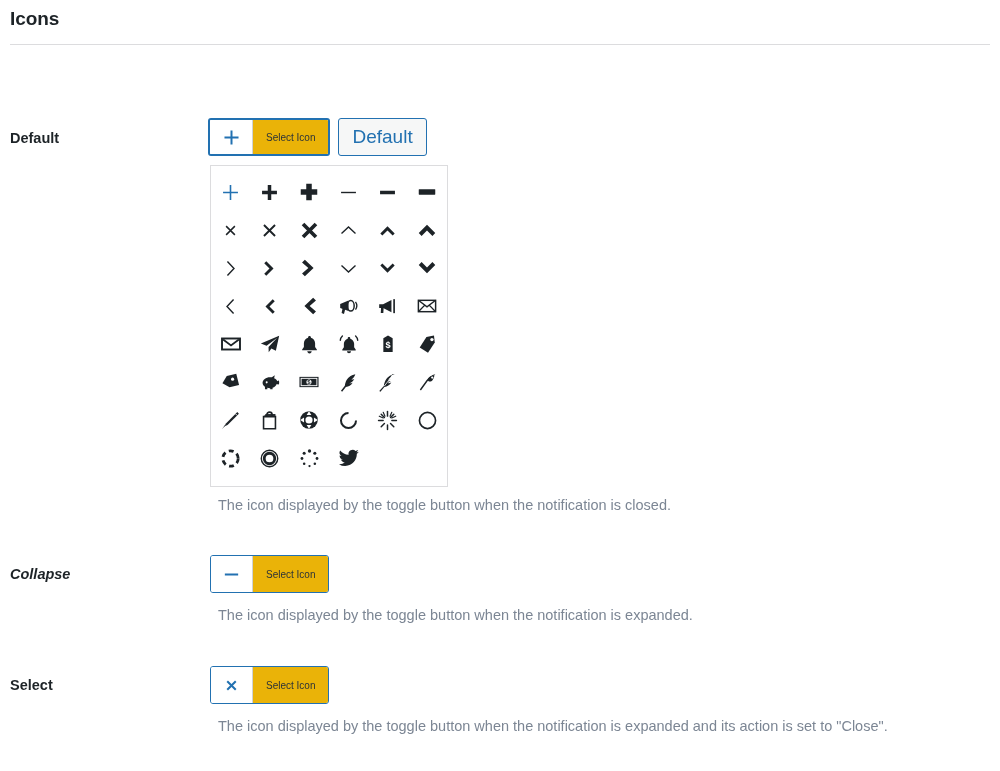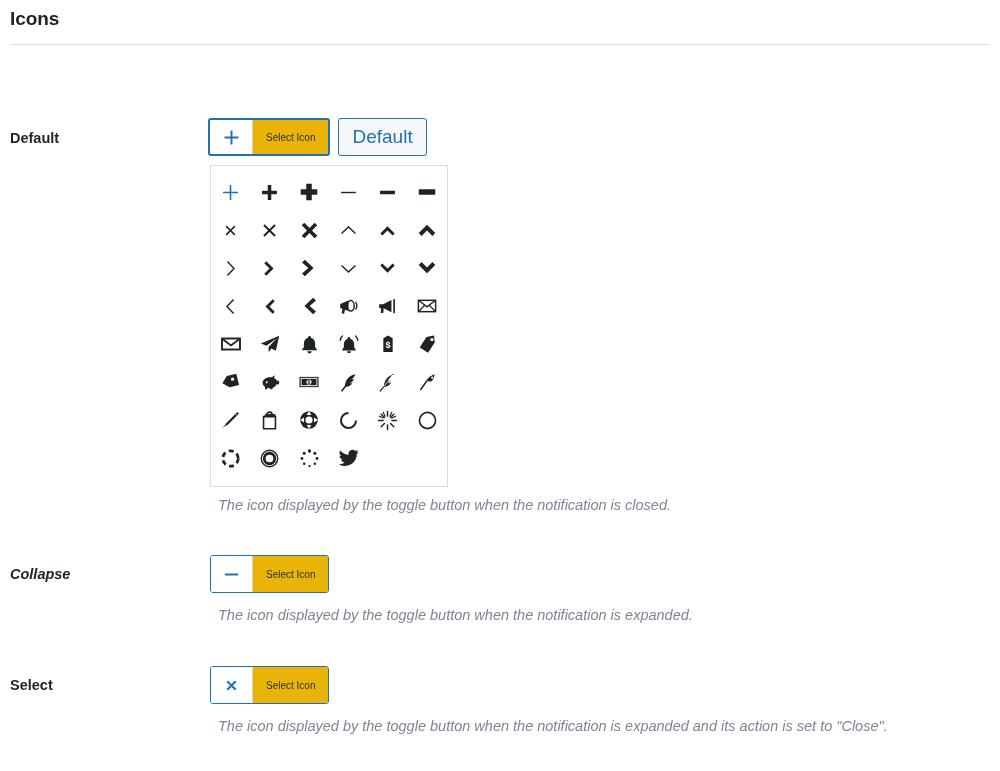--- a/index.html
+++ b/index.html
@@ -40,21 +40,20 @@
   .row-label {
     position: absolute;
     left: 10px;
     font-size: 14.5px;
     font-weight: 700;
     color: #1d2327;
   }
   .help-text {
     position: absolute;
     font-size: 14.5px;
-    font-style: italic;
     color: #7c8694;
     line-height: 1.55;
   }
 
   
   .picker-group { position: absolute; display: flex; align-items: flex-start; }
 
   .icon-btn {
     display: flex;
     align-items: stretch;

